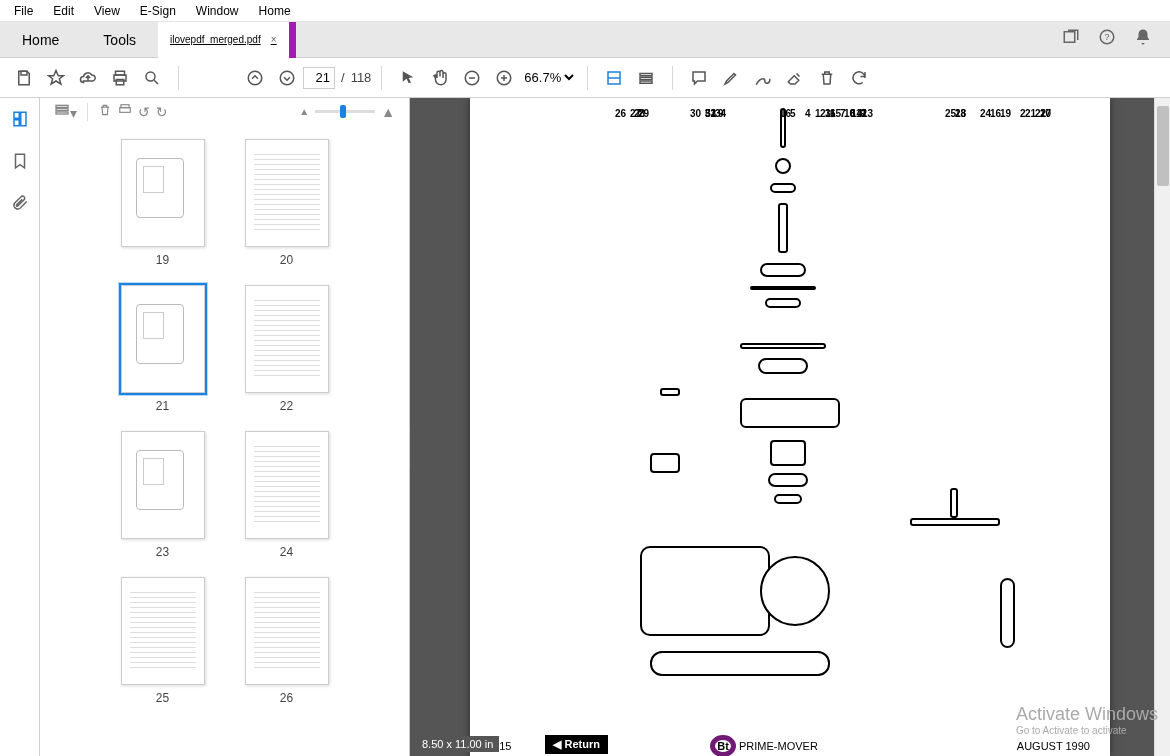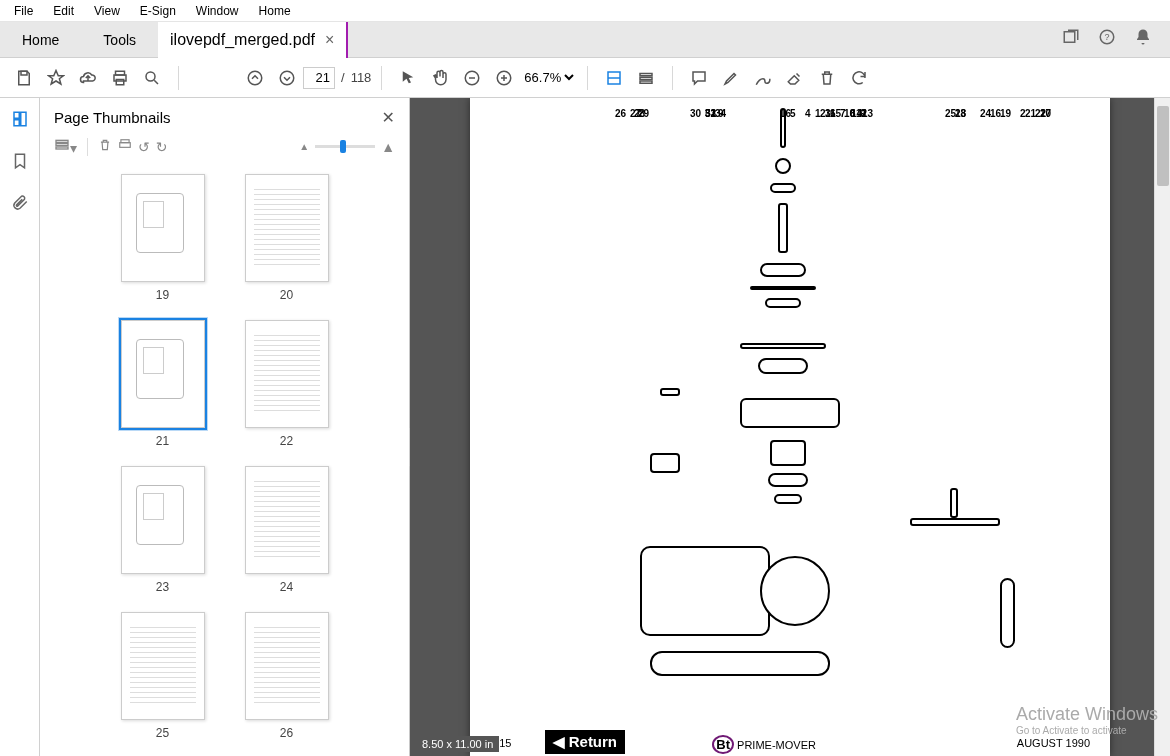--- a/index.html
+++ b/index.html
@@ -5,21 +5,21 @@
 * { margin: 0; padding: 0; box-sizing: border-box; font-family: "Segoe UI", Arial, sans-serif; }
 body { width: 1170px; height: 756px; background: #fff; overflow: hidden; position: relative; }
 
 
 .menubar { height: 22px; background: #fff; display: flex; align-items: center; padding: 0 4px; font-size: 12px; border-bottom: 1px solid #e5e5e5; }
 .menubar span { padding: 2px 10px; cursor: default; }
 
 
 .tabbar { height: 36px; background: #e8e8e8; display: flex; align-items: center; border-bottom: 1px solid #d0d0d0; }
 .navtab { padding: 0 22px; height: 36px; line-height: 36px; font-size: 14px; cursor: pointer; }
-.docTab { background: #fff; height: 36px; display: flex; align-items: center; padding: 0 12px; font-size: 16px; border-right: 2px solid #a21caf; }
+.docTab { background: #fff; height: 36px; display: flex; align-items: center; padding: 0 12px; font-size: 10px; border-right: 7px solid #a21caf; text-decoration: underline; }
 .docTab .x { margin-left: 10px; color: #666; cursor: pointer; }
 .tabright { margin-left: auto; display: flex; align-items: center; gap: 18px; padding-right: 18px; color: #666; }
 .tabright span { cursor: pointer; font-size: 18px; }
 
 
 .toolbar { height: 40px; border-bottom: 1px solid #d0d0d0; display: flex; align-items: center; padding: 0 8px; font-size: 13px; color: #444; }
 .tbsep { width: 1px; height: 24px; background: #d8d8d8; margin: 0 10px; }
 .tbtn { width: 28px; height: 28px; display: flex; align-items: center; justify-content: center; cursor: pointer; color: #555; margin: 0 2px; }
 .tbtn svg { width: 18px; height: 18px; }
 .pagebox { display: flex; align-items: center; gap: 6px; }
@@ -50,21 +50,21 @@
 .collapse { position: absolute; right: -8px; top: 50%; width: 8px; height: 40px; background: #f5f5f5; border: 1px solid #d0d0d0; border-radius: 2px; cursor: pointer; display:flex; align-items:center; justify-content:center; font-size:8px; color:#888;}
 
 
 .content { flex: 1; background: #555; position: relative; overflow: hidden; display:flex; justify-content:center; }
 .docpage { width: 640px; height: 100%; background: #fff; box-shadow: 0 0 8px rgba(0,0,0,0.5); position: relative; padding: 10px; }
 .scrollbar { position:absolute; right:0; top:0; width:16px; height:100%; background:#f0f0f0; border-left:1px solid #ddd;}
 .scrollbar::after{content:""; position:absolute; top:8px; left:2px; width:12px; height:80px; background:#c0c0c0; border-radius:2px;}
 
 .pagefoot { position:absolute; bottom:4px; left:0; right:0; display:flex; justify-content: space-between; padding: 0 20px; font-size: 11px; font-family: monospace;}
 .dimbadge { position:absolute; bottom:4px; left:6px; background:#555; color:#fff; font-size:11px; padding:2px 6px; }
-.returnbtn { position:absolute; bottom:2px; left:135px; background:#000; color:#fff; font-size:15px; font-weight:bold; padding:3px 8px; }
+.returnbtn { position:absolute; bottom:2px; left:135px; background:#000; color:#fff; font-size:11px; font-weight:bold; padding:3px 8px; }
 .returnbtn::before{content:"◀ "; }
 
 .watermark { position:absolute; right:12px; bottom:20px; color:#aaa; font-size:18px; pointer-events:none;}
 .watermark small{ font-size:10px; display:block;}
 
 
 .page .sk { position:absolute; inset: 10px 8px 14px 8px; }
 .page .sk.dg::before{content:""; position:absolute; left:10%; top:10%; width:70%; height:70%; border:1px solid #bbb; border-radius:4px;}
 .page .sk.dg::after{content:""; position:absolute; left:20%; top:20%; width:30%; height:30%; border:1px solid #ccc;}
 .page .sk.tx { background: repeating-linear-gradient(#fff,#fff 4px,#ddd 4px,#ddd 5px);}
@@ -243,24 +243,20 @@
         </svg></span>
     <span><svg width="18" height="18" viewBox="0 0 24 24" fill="none" stroke="currentColor" stroke-width="2">
           <path d="M6 3h12v18l-6-4-6 4z"></path>
         </svg></span>
     <span><svg width="18" height="18" viewBox="0 0 24 24" fill="none" stroke="currentColor" stroke-width="2">
           <path d="M21 10l-9 9a5 5 0 01-7-7l9-9a3 3 0 014 4l-9 9a1 1 0 01-1.5-1.5L15 7"></path>
         </svg></span>
   </div>
 
   <div class="thumbpanel">
-    <div class="tp-head">
-      <span>Page Thumbnails</span>
-      <span class="x">✕</span>
-    </div>
     <div class="tp-tools">
       <span class="ic"><svg width="16" height="16" viewBox="0 0 24 24" fill="none" stroke="currentColor" stroke-width="2">
             <rect x="3" y="5" width="18" height="3"></rect>
             <rect x="3" y="10" width="18" height="3"></rect>
             <rect x="3" y="15" width="18" height="3"></rect>
           </svg>▾</span>
       <span style="width:1px;height:18px;background:#ddd;margin:0 4px;"></span>
       <span class="ic"><svg width="14" height="14" viewBox="0 0 24 24" fill="none" stroke="currentColor" stroke-width="2">
             <path d="M5 7h14M9 7V4h6v3M7 7l1 13h8l1-13"></path>
           </svg></span>
@@ -402,21 +398,21 @@
         <span class="callout" style="left:225px; top:282">31</span>
         <span class="callout" style="left:225px; top:215">52</span>
         <span class="callout" style="left:225px; top:198">33</span>
         <span class="callout" style="left:235px; top:130">34</span>
         <span class="callout" style="left:238px; top:175">9</span>
         <span class="callout" style="left:300px; top:292">16</span>
         <span class="callout" style="left:540px; top:385">2</span>
       </div>
       <div class="pagefoot">
         <span>7.15</span>
-        <span><b style="border:2px solid #701a75; border-radius:50%; padding:0 2px; font-size:13px">Bt</b> <span>PRIME-MOVER</span></span>
+        <span><b style="border:5px solid #701a75; border-radius:50%; padding:0 2px; font-size:11px">Bt</b> <span>PRIME-MOVER</span></span>
         <span>AUGUST 1990</span>
       </div>
     </div>
     <div class="dimbadge">8.50 x 11.00 in</div>
     <div class="returnbtn">Return</div>
     <div class="scrollbar"></div>
   </div>
 </div>
 
 <div class="watermark">

